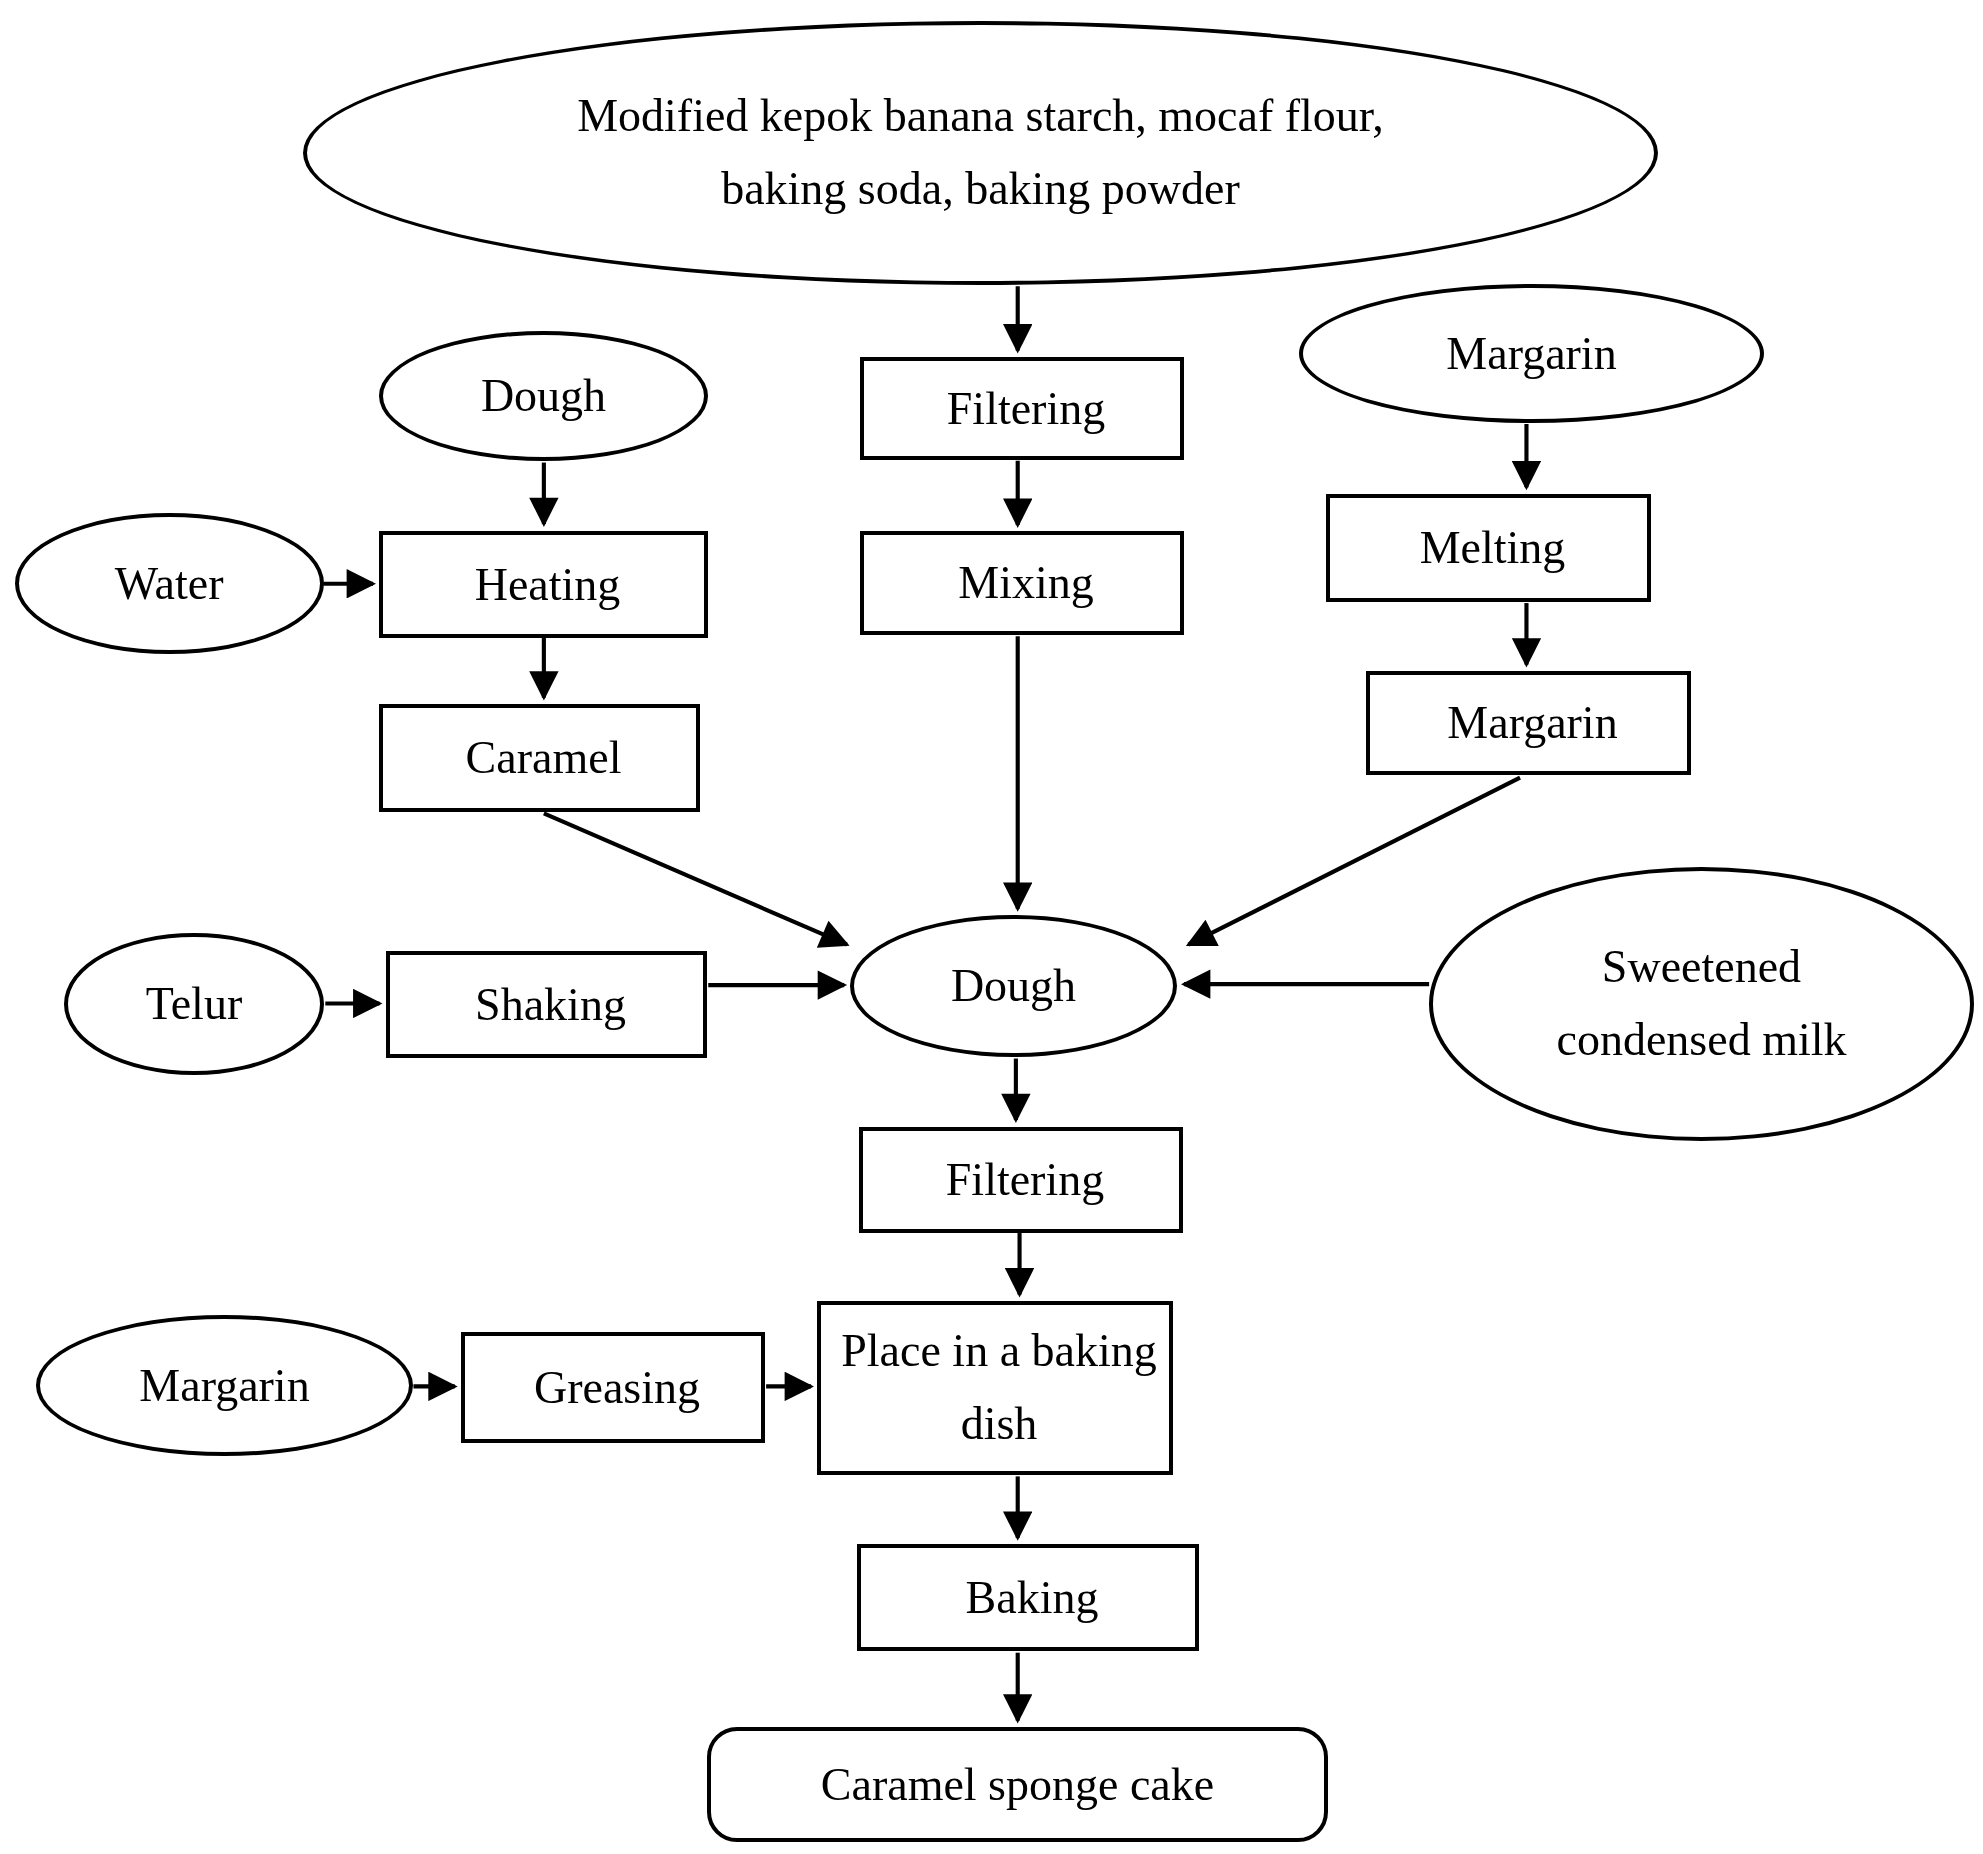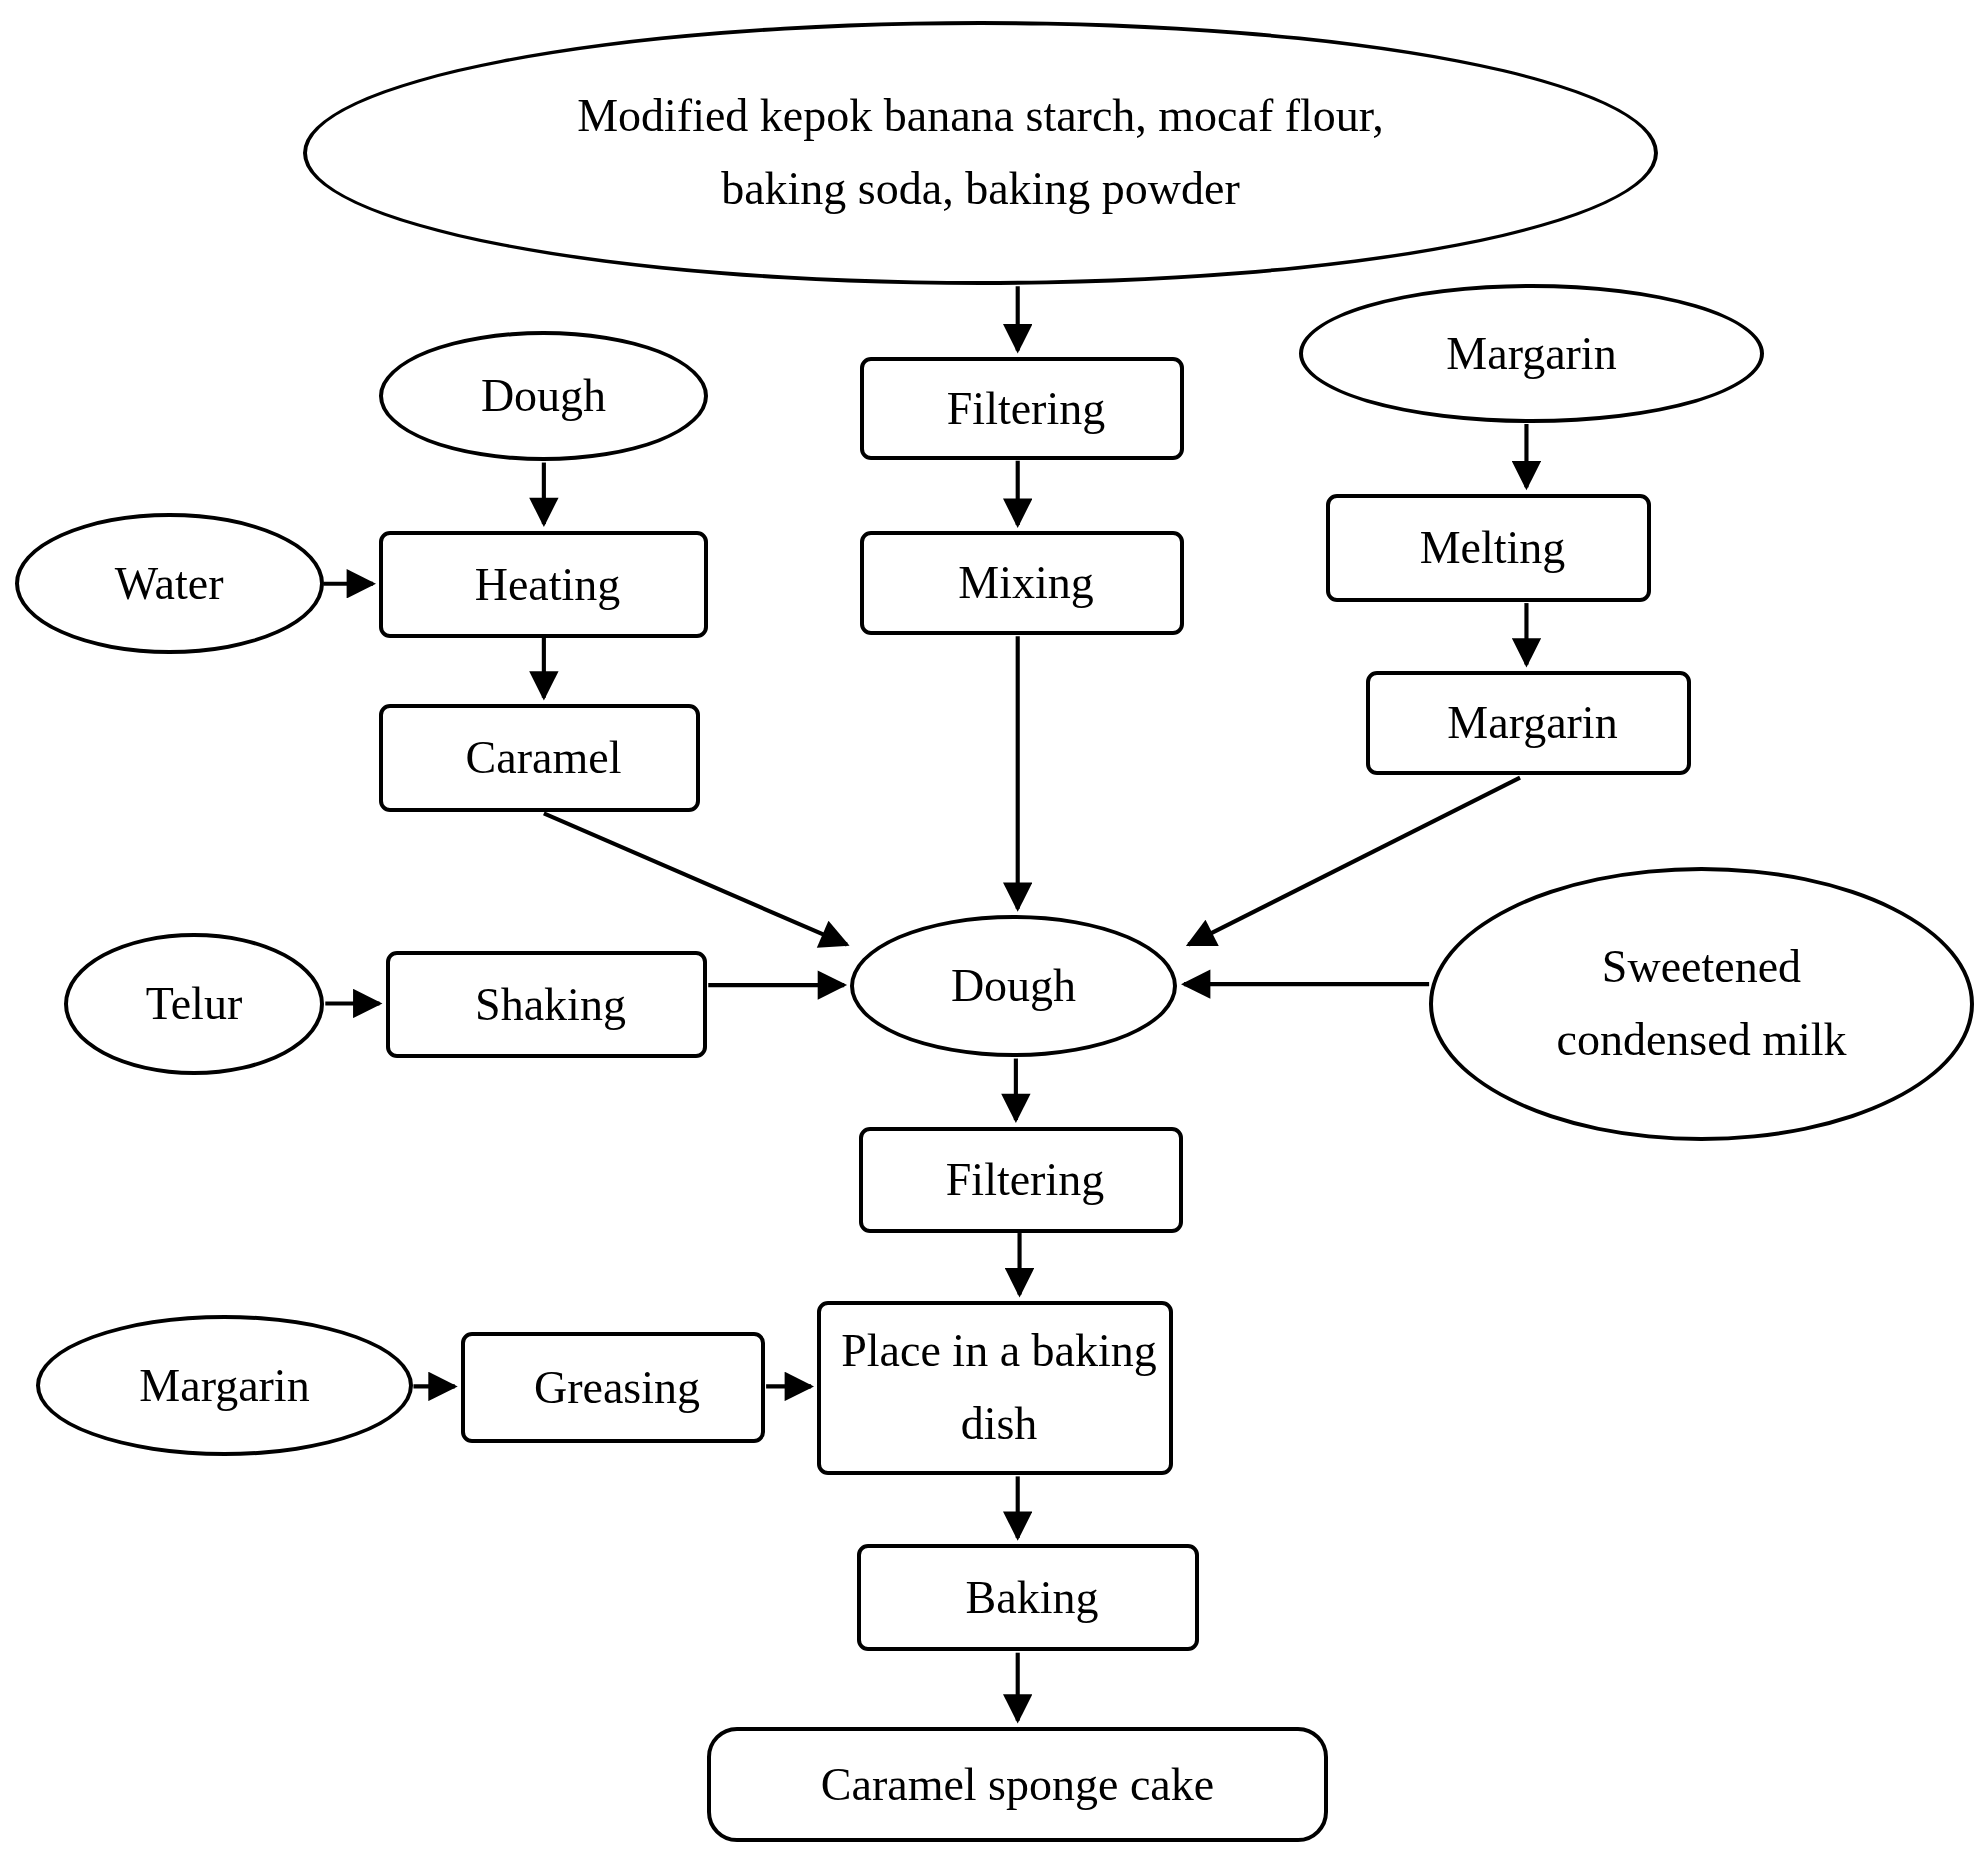--- a/index.html
+++ b/index.html
@@ -3,21 +3,21 @@
 <meta charset="utf-8">
 <style>
   html,body{margin:0;padding:0;background:#ffffff;}
   #canvas{position:relative;width:1984px;height:1855px;background:#ffffff;overflow:hidden;
           font-family:"Liberation Serif","DejaVu Serif",serif;color:#000;margin-top:8px;}
   #edge-layer{position:absolute;left:0;top:0;width:1984px;height:1855px;}
   #edge-layer line{stroke:#000;stroke-width:4.5;}
   .node{position:absolute;box-sizing:border-box;display:flex;align-items:center;justify-content:center;
         text-align:center;font-size:46px;line-height:1.25;background:#ffffff;}
   .ellipse{border:4.1px solid #000;border-radius:50%;}
-  .rect{border:4.6px solid #000;border-radius:11px;padding-left:8px;}
+  .rect{border:4.6px solid #000;border-radius:0;padding-left:8px;}
   .rounded{border:4.6px solid #000;border-radius:30px;}
   .multi{flex-direction:column;line-height:1.58;}
   .lbl{display:block;white-space:nowrap;}
 </style>
 </head>
 <body>
 
 <div id="canvas">
 
   <svg id="edge-layer" viewBox="0 0 2160 2020" xmlns="http://www.w3.org/2000/svg">

